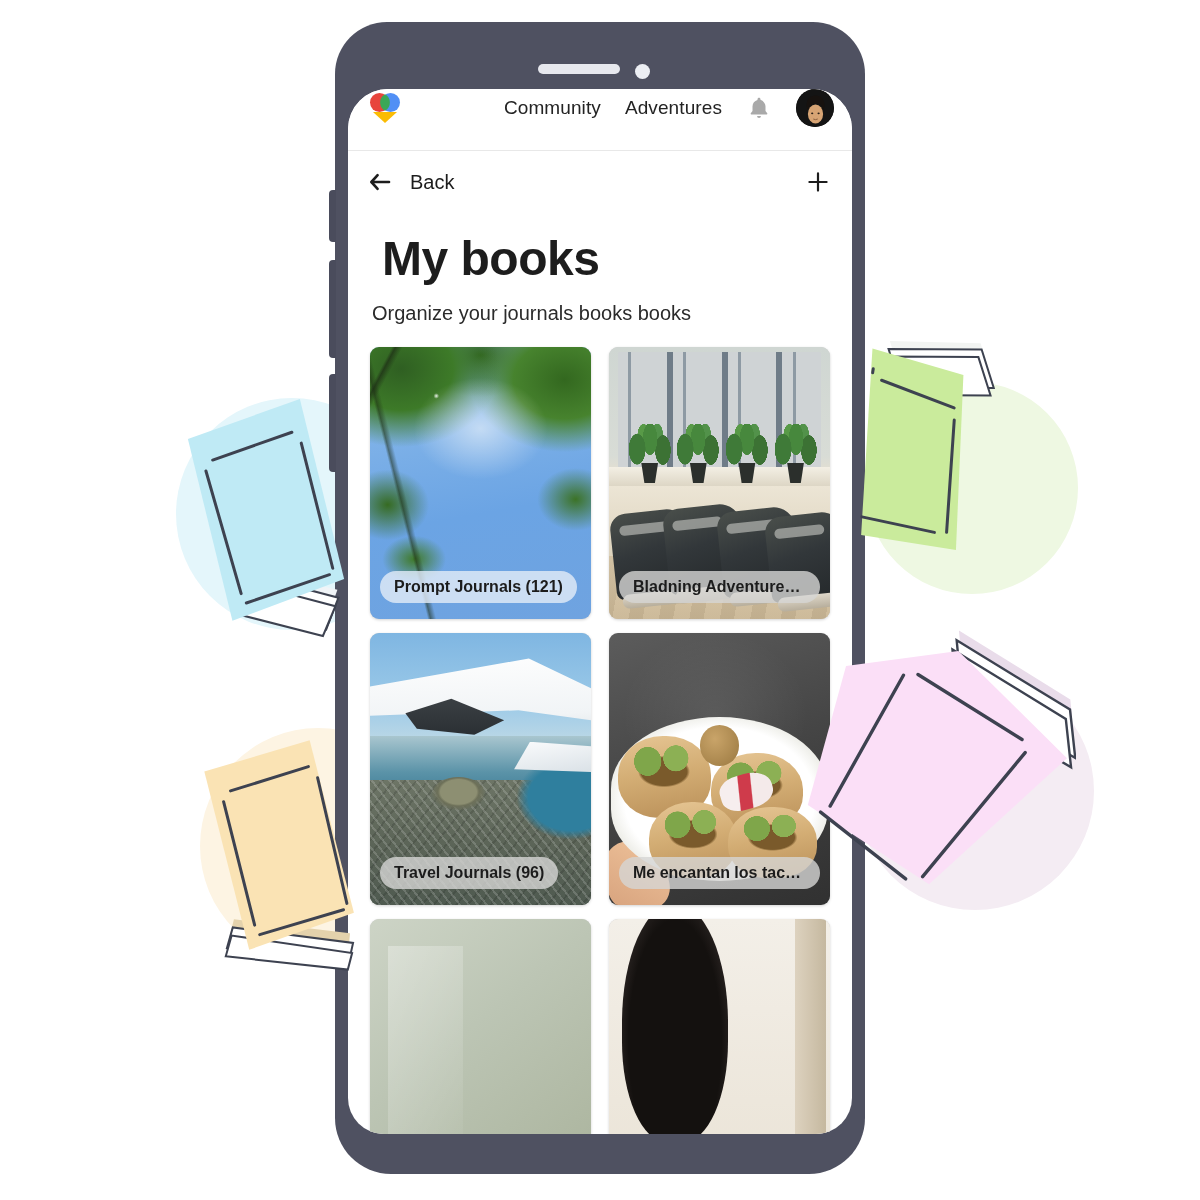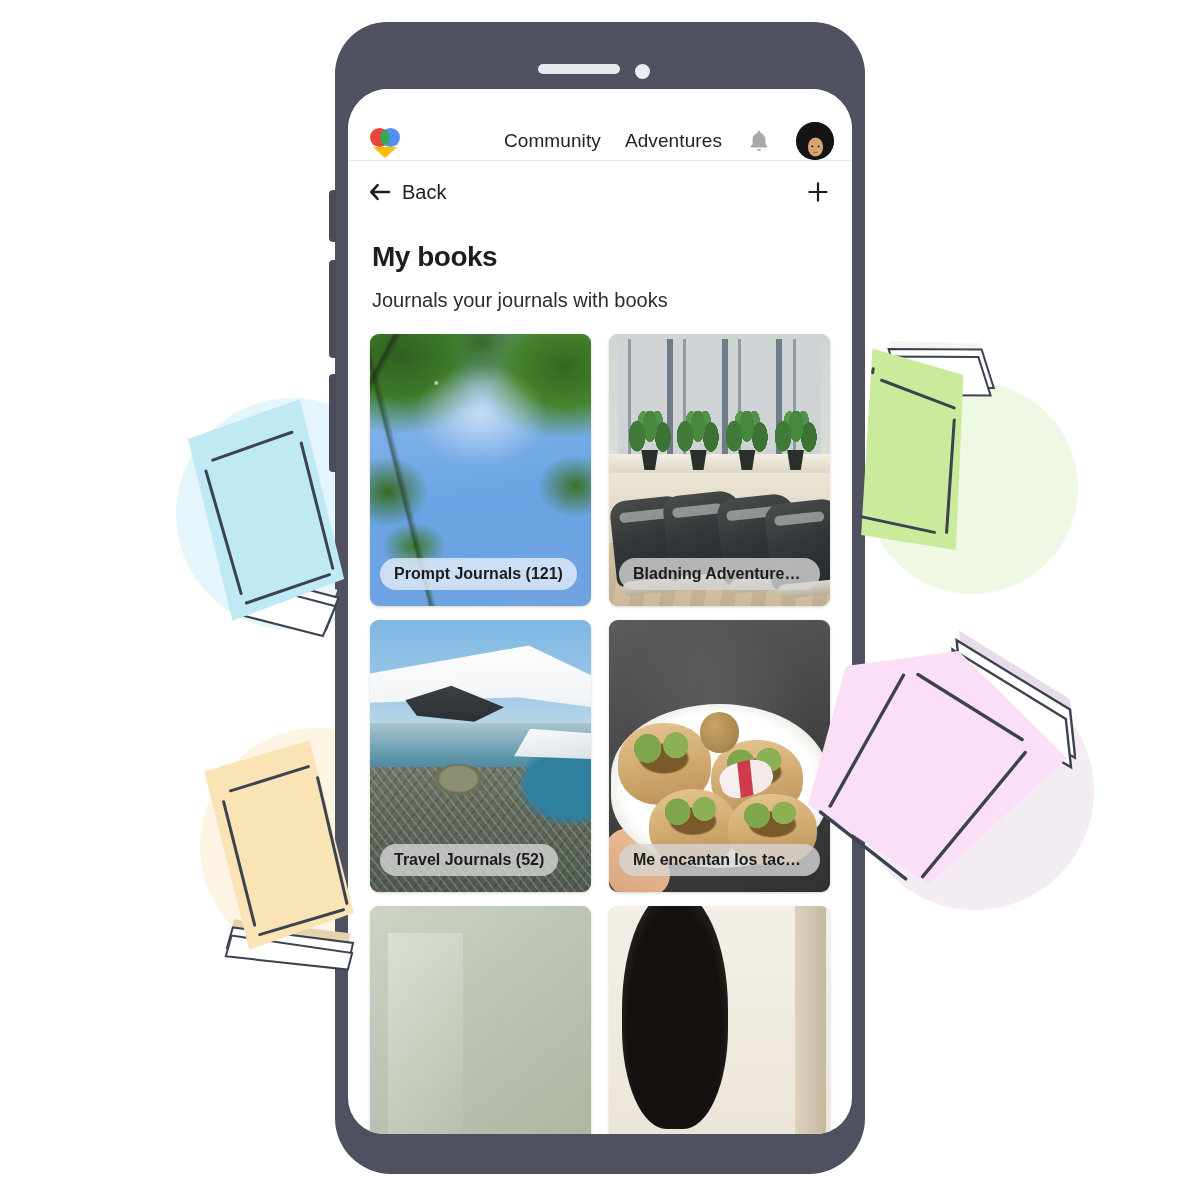--- a/index.html
+++ b/index.html
@@ -83,23 +83,23 @@
     top: 67px;
     width: 504px;
     height: 1045px;
     background: #ffffff;
     border-radius: 40px 40px 36px 36px;
     overflow: hidden;
   }
 
   
   #appbar {
-    height: 72px;
+    height: 62px;
     display: flex;
-    align-items: flex-end;
+    align-items: flex-start;
     padding: 0 18px;
     box-sizing: border-box;
     border-bottom: 1px solid #e8e8e8;
     background: #fff;
   }
   #logo {
     width: 38px;
     height: 36px;
     position: relative;
     flex: 0 0 auto;
@@ -135,44 +135,44 @@
     height: 62px;
     display: flex;
     align-items: center;
     padding: 0 22px 0 20px;
     box-sizing: border-box;
     background: #fff;
   }
   #back-btn {
     display: flex;
     align-items: center;
-    gap: 10px;
+    gap: 18px;
     cursor: pointer;
   }
   #back-label {
     font-size: 20px;
     color: #1d1d1d;
   }
   #add-btn {
     margin-left: auto;
     cursor: pointer;
     line-height: 0;
   }
 
   
   #page {
     padding: 18px 22px 0 22px;
     box-sizing: border-box;
   }
   #page-title {
-    font-size: 28px;
+    font-size: 48px;
     font-weight: 700;
     color: #1d1d1d;
     letter-spacing: -0.5px;
-    margin: 0 0 16px 2px;
+    margin: 0 0 16px 12px;
   }
   #page-subtitle {
     font-size: 20px;
     color: #2b2b2b;
     margin: 0 0 22px 2px;
   }
 
   
   #book-grid {
     display: grid;
@@ -484,21 +484,21 @@
             <svg width="24" height="24" viewBox="0 0 24 24" aria-hidden="true">
               <path d="M12 3.4 V20.6 M3.4 12 H20.6" stroke="#1d1d1d" stroke-width="2.2" stroke-linecap="round"></path>
             </svg>
           </span>
         </div>
       </div>
 
       <div id="page">
 
         <h1 id="page-title">My books</h1>
-        <p id="page-subtitle">Journals your journals with books</p>
+        <p id="page-subtitle">Organize your journals books books</p>
 
         <div id="book-grid">
 
           <div class="book-card light-chip">
             <div class="art art-trees"></div>
             <div class="book-chip">Prompt Journals (121)</div>
           </div>
 
           <div class="book-card dark-chip">
             <div class="art art-blades">
@@ -533,21 +533,21 @@
           <div class="book-card dark-chip">
             <div class="art art-plane">
               <div class="sea"></div>
               <div class="land"></div>
               <div class="crater"></div>
               <div class="bay"></div>
               <div class="wing"></div>
               <div class="flap"></div>
               <div class="winglet"></div>
             </div>
-            <div class="book-chip">Travel Journals (52)</div>
+            <div class="book-chip">Travel Journals (96)</div>
           </div>
 
           <div class="book-card dark-chip">
             <div class="art art-tacos">
               <div class="thumb"></div>
               <div class="plate"></div>
               <div class="taco" style="left:4%;  top:38%; width:42%; height:30%;"></div>
               <div class="taco" style="left:46%; top:44%; width:42%; height:28%;"></div>
               <div class="taco" style="left:18%; top:62%; width:40%; height:28%;"></div>
               <div class="taco" style="left:54%; top:64%; width:40%; height:26%;"></div>

